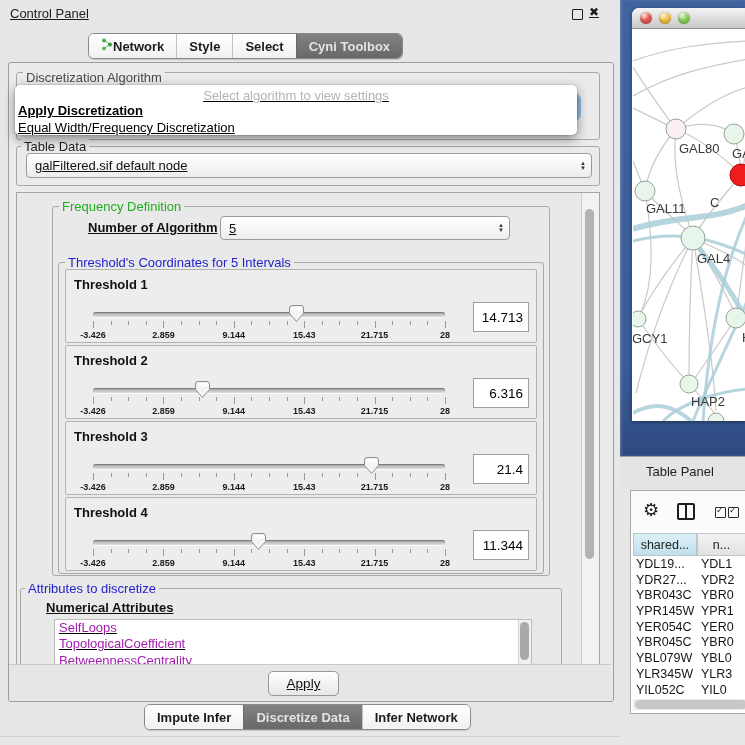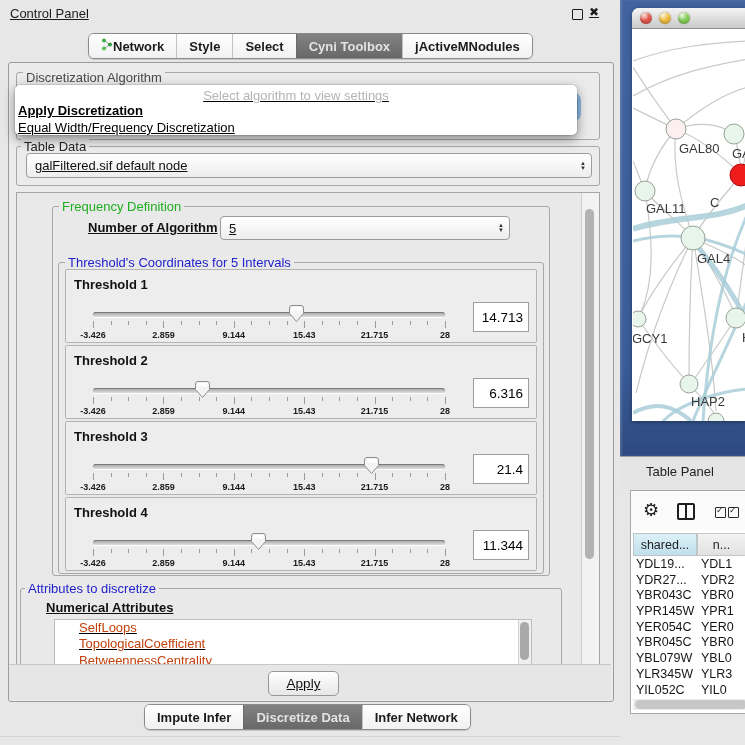--- a/index.html
+++ b/index.html
@@ -46,21 +46,21 @@
   .tbox .tlab{position:absolute;left:8px;top:7px;font-size:13px;font-weight:bold;color:#111;}
   .swrap{position:absolute;left:27px;top:38px;width:352px;height:30px;}
   .strack{position:absolute;left:0;right:0;top:4px;height:5px;border-radius:3px;background:linear-gradient(#a3a3a3,#dedede);box-shadow:inset 0 1px 1px rgba(0,0,0,.3),0 1px 0 rgba(255,255,255,.8);}
   .sthumb{position:absolute;top:-3px;width:15px;height:17px;margin-left:-7px;}
   .tick{position:absolute;top:13px;width:1px;height:4px;background:#9a9a9a;}
   .tick.major{height:7px;}
   .slab{position:absolute;top:22px;transform:translateX(-50%);font-size:9px;font-weight:bold;color:#1a1a1a;white-space:nowrap;}
   .vbox{position:absolute;left:407px;top:32px;width:56px;height:30px;background:#fff;border:1px solid #9e9e9e;font-size:13.5px;color:#000;display:flex;align-items:center;justify-content:flex-end;padding-right:5px;box-sizing:border-box;}
 
   #attr-list{left:54px;top:619px;width:476px;height:46px;background:#fff;border:1px solid #bdbdbd;overflow:hidden;}
-  #attr-list .item{font-size:13px;color:#c2410c;line-height:16.3px;padding-left:24px;white-space:nowrap;}
+  #attr-list .item{font-size:13px;color:#a21caf;line-height:16.3px;padding-left:4px;white-space:nowrap;}
   #attr-scroll{position:absolute;right:0;top:0;bottom:0;width:12px;background:#f0f0f0;border-left:1px solid #d5d5d5;}
   #attr-thumb{position:absolute;left:1px;top:2px;width:9px;height:38px;background:#a9a9a9;border-radius:5px;}
 
   #apply-strip{left:9px;top:664px;width:602px;height:35px;background:#e6e6e6;border-top:1px solid #c8c8c8;}
   #apply-btn{left:268px;top:671px;width:69px;height:23px;background:linear-gradient(#ffffff,#e7e7e7);border:1px solid #979797;border-radius:5px;font-size:13.5px;color:#111;display:flex;align-items:center;justify-content:center;}
   #cp-bottom-line{left:0;top:736px;width:620px;height:1px;background:#d2d2d2;}
 
   
   #blue-frame{left:620px;top:0;width:125px;height:456px;background:linear-gradient(180deg,#41639f 0%,#3a5c99 80%,#2e4a80 100%);box-shadow:inset 2px 0 2px rgba(255,255,255,.15);}
   #net-window{left:632px;top:8px;width:113px;height:413px;background:#fff;border-radius:7px 0 0 0;overflow:hidden;box-shadow:0 1px 4px rgba(0,0,0,.4);}
@@ -110,23 +110,20 @@
         <span>Network</span>
       </div>
       <div class="seg">
         <span>Style</span>
       </div>
       <div class="seg">
         <span>Select</span>
       </div>
       <div class="seg on">
         <span>Cyni Toolbox</span>
-      </div>
-      <div class="seg">
-        <span>jActiveMNodules</span>
       </div>
     </div>
 
   <div class="abs" id="main-panel"></div>
 
   <div class="grp" style="left:16px;top:72px;width:582px;height:66px;">
     <span class="glab gray" style="left:6px;top:-3px;">Discretization Algorithm</span>
   </div>
   <div class="combo abs" id="alg-combo">
       <span class="spin">▲<br>▼</span>

